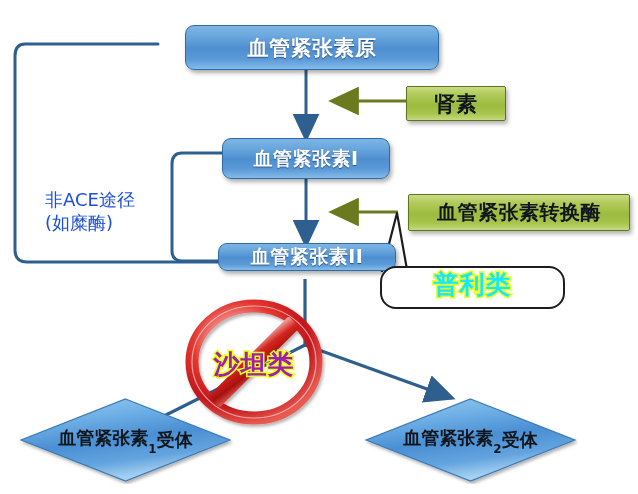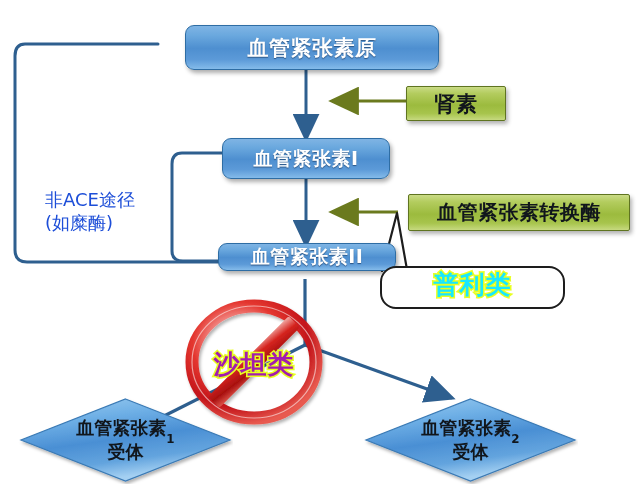--- a/index.html
+++ b/index.html
@@ -77,21 +77,21 @@
     left: 0; top: 0;
     width: 100%;
     height: 100%;
   }
   .diamond-label {
     position: absolute;
     left: 0; top: 0;
     width: 100%;
     height: 100%;
     display: flex;
-    flex-direction: column;
+    flex-direction: row;
     align-items: center;
     justify-content: center;
     color: #11161c;
     font-weight: bold;
     line-height: 1.12;
     text-align: center;
     pointer-events: none;
   }
   .diamond-label .sub {
     font-size: 0.66em;

